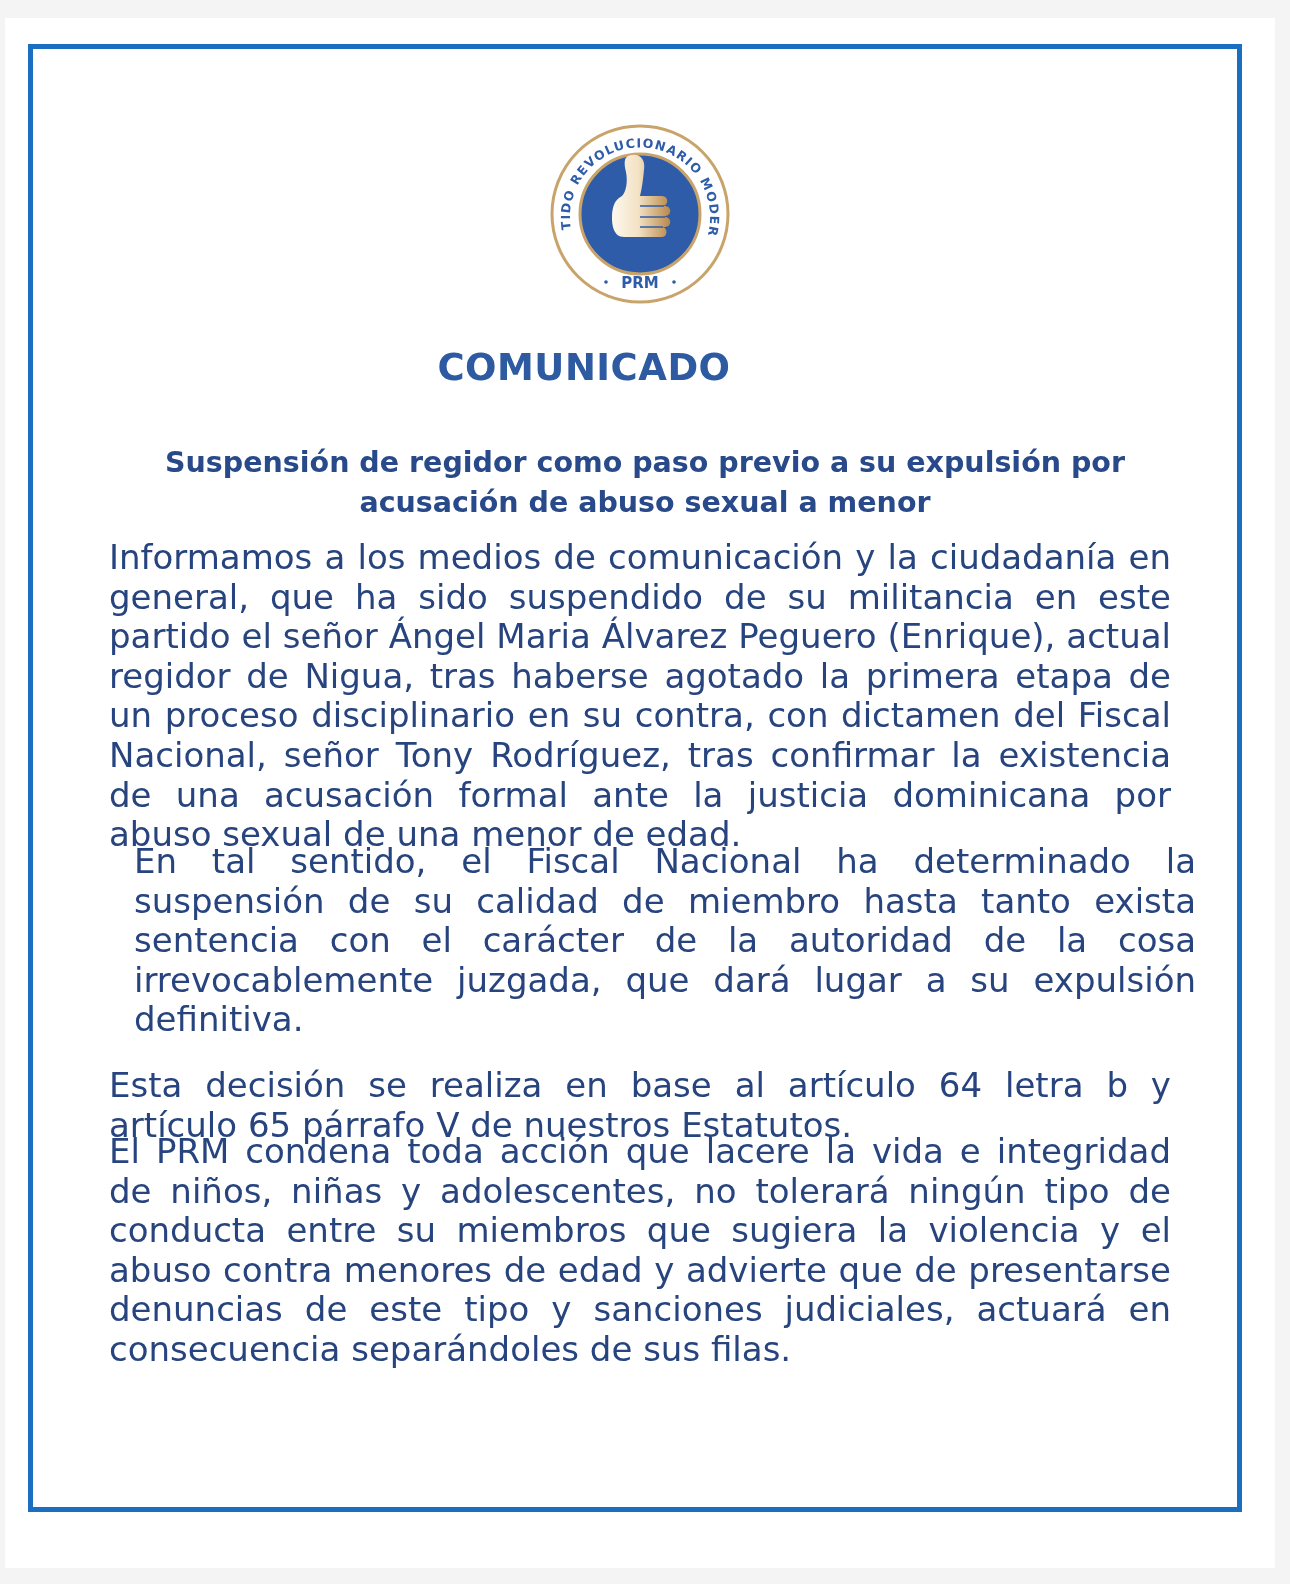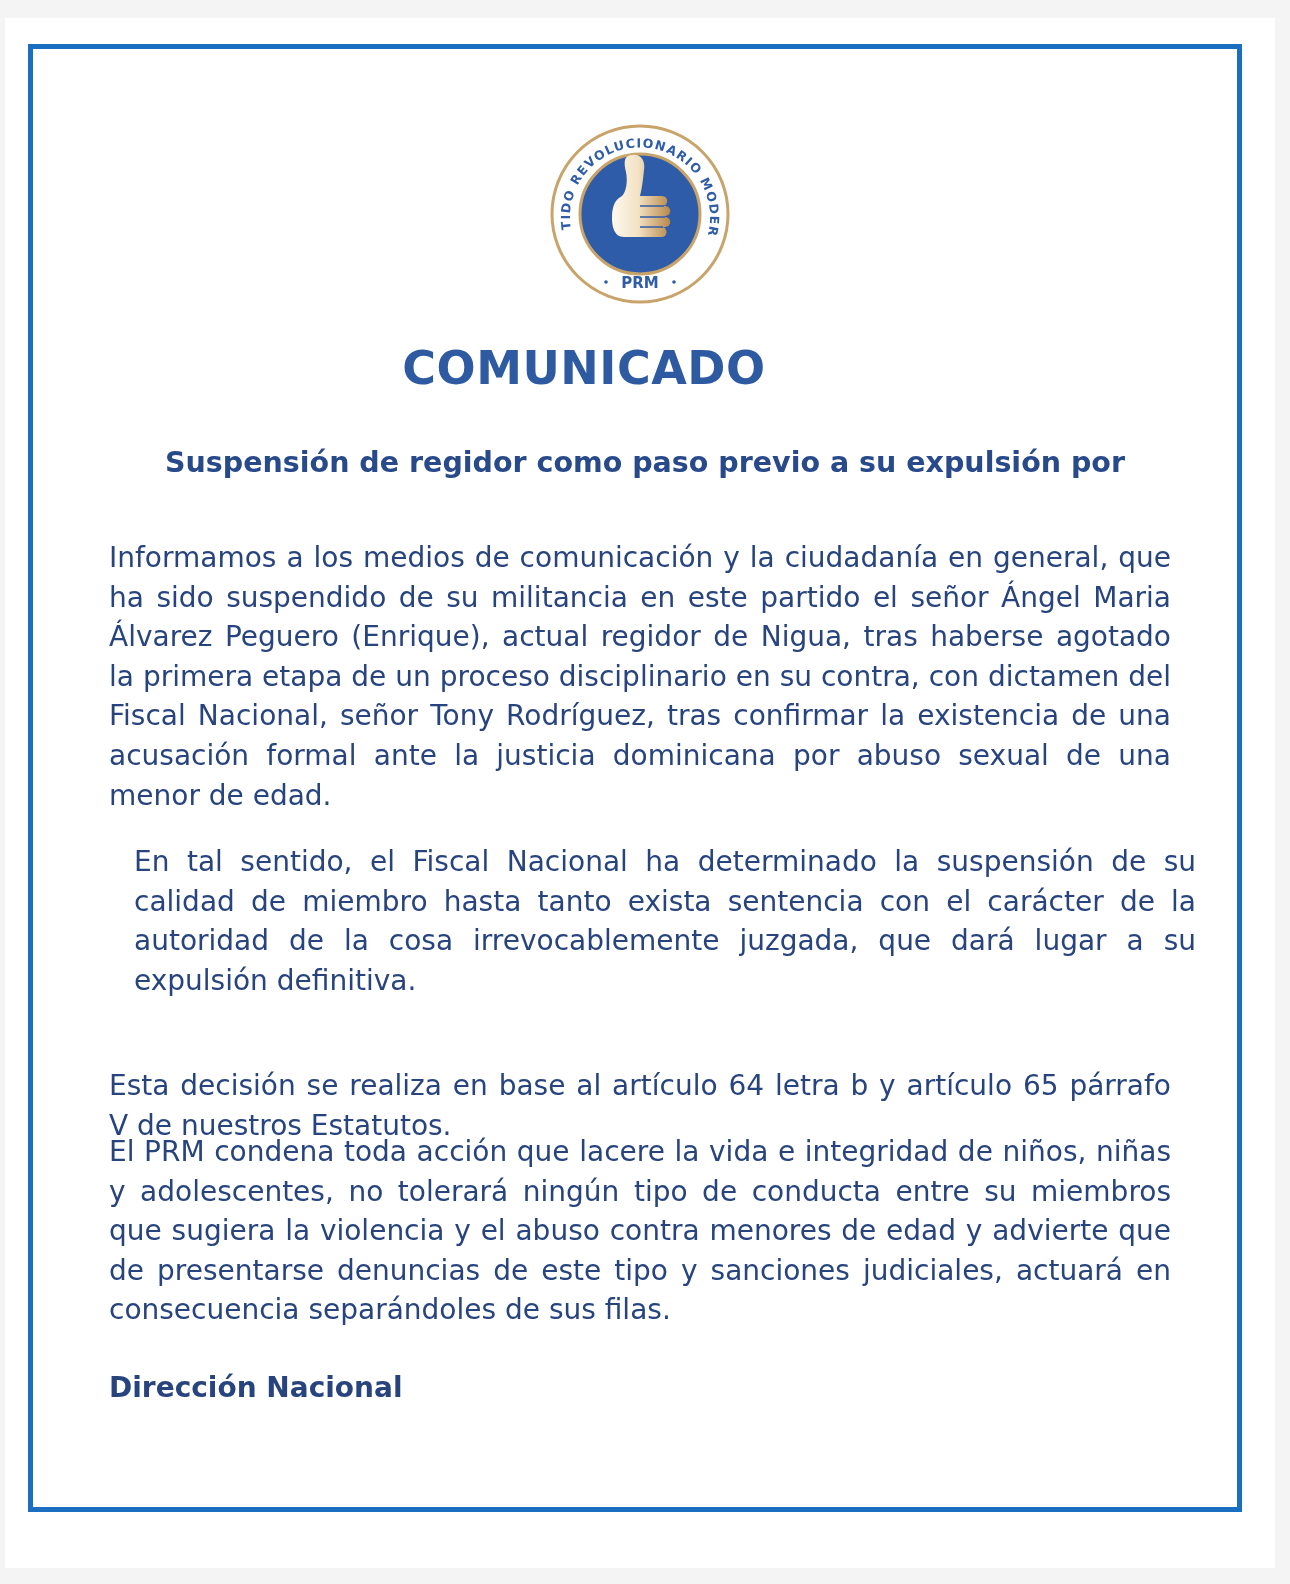--- a/index.html
+++ b/index.html
@@ -40,41 +40,41 @@
     height: 184px;
   }
   .title {
     position: absolute;
     left: 0;
     width: 1168px;
     top: 338px;
     text-align: center;
     color: #2d5aa0;
     font-weight: bold;
-    font-size: 46px;
+    font-size: 37px;
     letter-spacing: 0.5px;
     line-height: 60px;
   }
   .subtitle {
     position: absolute;
     left: 120px;
     width: 1050px;
     top: 443px;
     text-align: center;
     color: #28498a;
     font-weight: bold;
     font-size: 28.5px;
     line-height: 40px;
   }
   .body-text {
     position: absolute;
     left: 109px;
     width: 1062px;
     color: #27447f;
-    font-size: 28px;
+    font-size: 34px;
     line-height: 39.6px;
     text-align: justify;
   }
   .body-text p {
     margin: 0;
   }
   .p1 { top: 538px; }
   .p2 { top: 842px; margin-left: 25px; }
   .p3 { top: 1066px; }
   .p4 { top: 1132px; }
@@ -115,30 +115,30 @@
     <circle cx="126" cy="160" r="1.8" fill="#2f5ca8"></circle>
     <path d="M 80 34 C 90 30, 98 36, 96 48 C 95 58, 94 66, 92 74 L 114 74 C 121 74, 121 84, 114 84 L 117 84 C 124 84, 124 94, 117 94 L 117 95 C 124 95, 124 105, 117 105 L 114 105 C 120 105, 120 115, 114 115 L 76 115 C 66 115, 64 104, 64 96 C 64 86, 66 78, 74 74 C 78 70, 80 60, 78 50 C 76 42, 76 36, 80 34 Z" fill="url(#thumbGrad)"></path>
     <path d="M 92 84 L 116 84 M 92 95 L 117 95 M 92 105 L 115 105" stroke="#2f5ca8" stroke-width="1.6" fill="none"></path>
   </svg>
 </div>
 
 <div class="title">COMUNICADO</div>
 
 <div class="subtitle">
   <div>Suspensión de regidor como paso previo a su expulsión por</div>
+  <div>acusación de abuso sexual a menor</div>
 </div>
 
 <div class="body-text p1">
   <p>Informamos a los medios de comunicación y la ciudadanía en general, que ha sido suspendido de su militancia en este partido el señor Ángel Maria Álvarez Peguero (Enrique), actual regidor de Nigua, tras haberse agotado la primera etapa de un proceso disciplinario en su contra, con dictamen del Fiscal Nacional, señor Tony Rodríguez, tras confirmar la existencia de una acusación formal ante la justicia dominicana por abuso sexual de una menor de edad.</p>
 </div>
 <div class="body-text p2">
   <p>En tal sentido, el Fiscal Nacional ha determinado la suspensión de su calidad de miembro hasta tanto exista sentencia con el carácter de la autoridad de la cosa irrevocablemente juzgada, que dará lugar a su expulsión definitiva.</p>
 </div>
 <div class="body-text p3">
   <p>Esta decisión se realiza en base al artículo 64 letra b y artículo 65 párrafo V de nuestros Estatutos.</p>
 </div>
 <div class="body-text p4">
   <p>El PRM condena toda acción que lacere la vida e integridad de niños, niñas y adolescentes, no tolerará ningún tipo de conducta entre su miembros que sugiera la violencia y el abuso contra menores de edad y advierte que de presentarse denuncias de este tipo y sanciones judiciales, actuará en consecuencia separándoles de sus filas.</p>
 </div>
 
 <div class="signature">
-  <div>Dirección Nacional</div>
 </div>
 
 </body></html>

